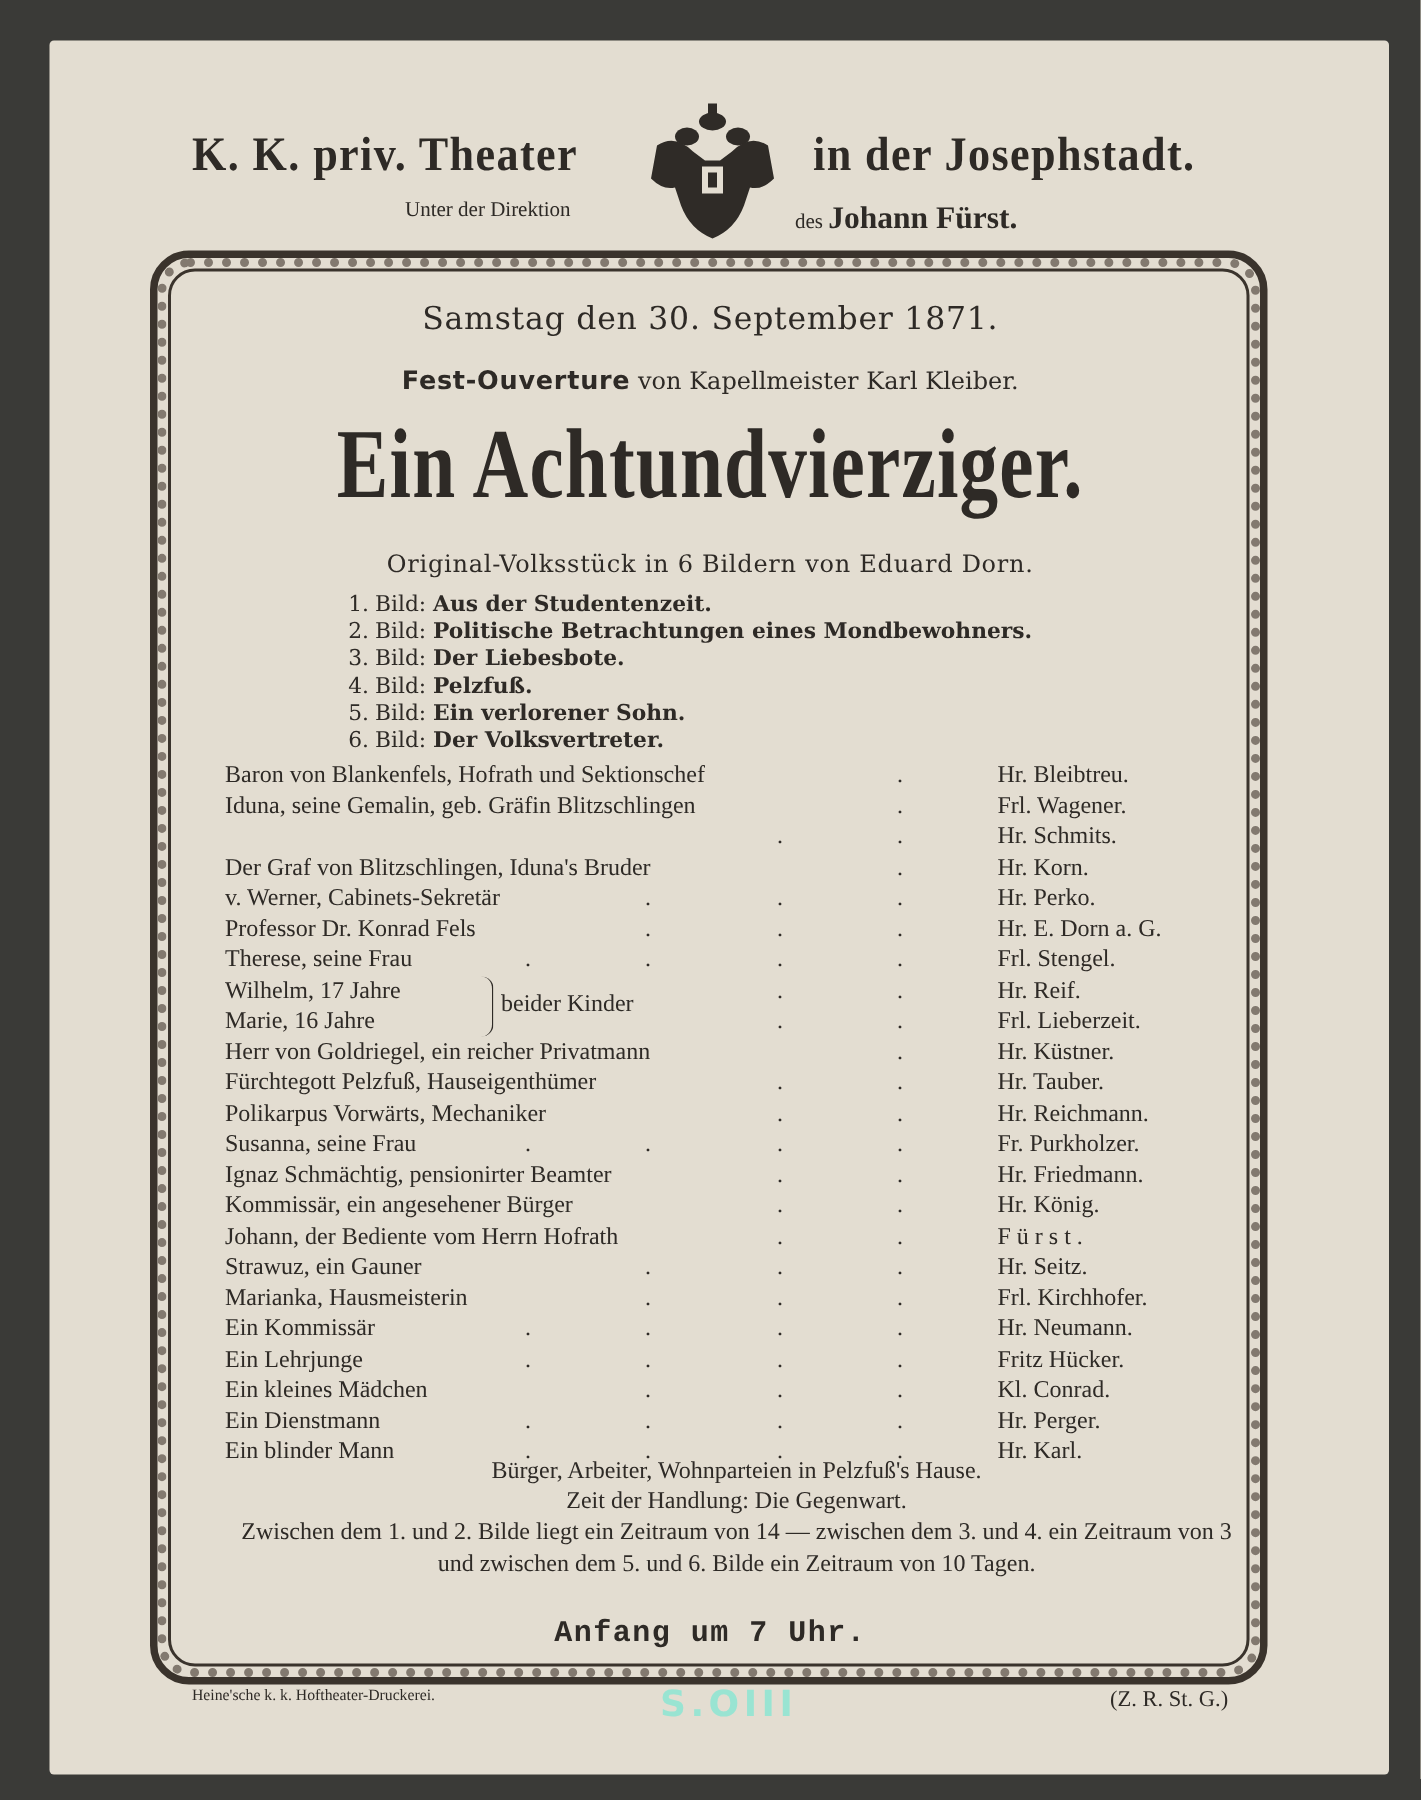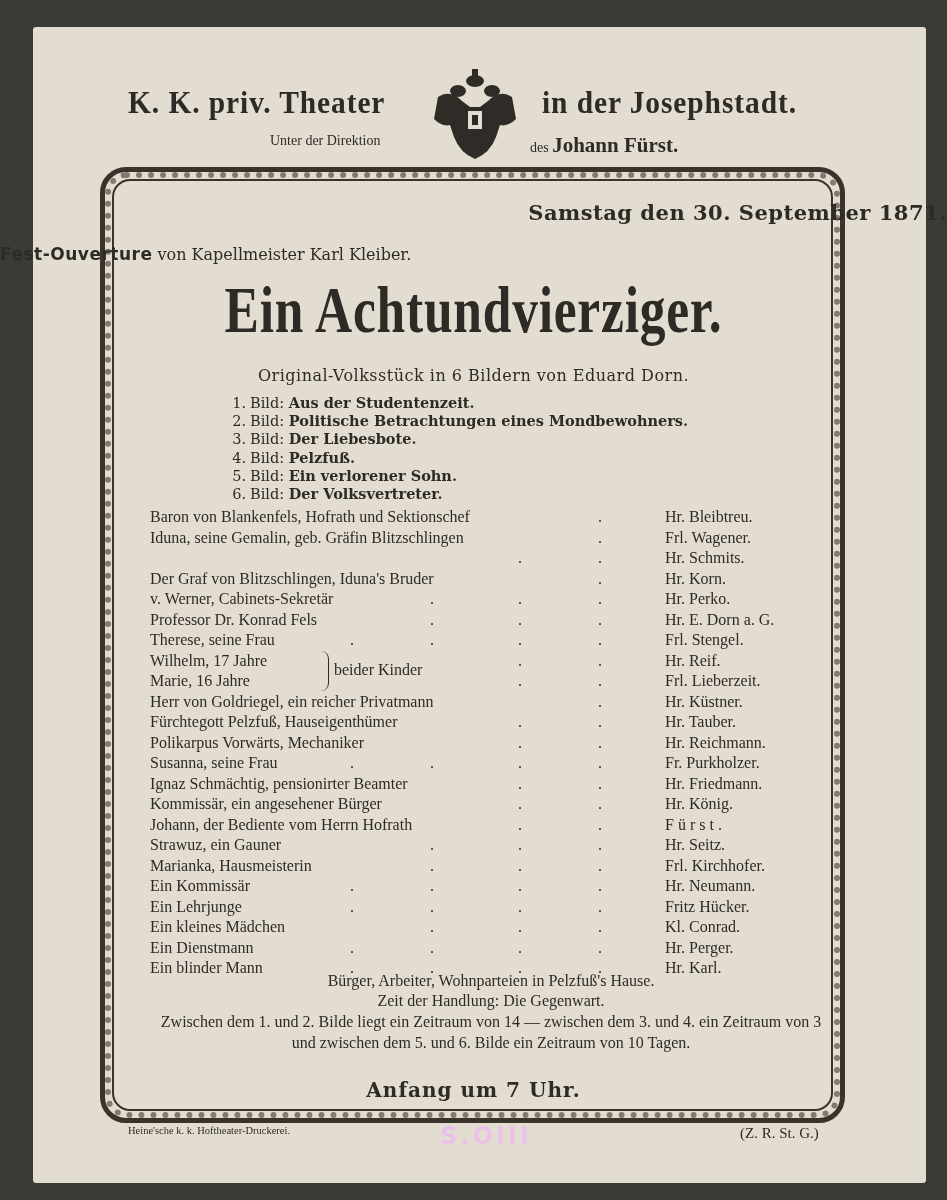--- a/index.html
+++ b/index.html
@@ -23,22 +23,22 @@
     border:5px solid #3a332c; border-radius:26px; box-sizing:border-box;
   }
   .border-inner {
     position:absolute; left:112px; top:179px; width:721px; height:932px;
     border:2px solid #3a332c; border-radius:18px; box-sizing:border-box;
   }
   .border-deco {
     position:absolute; left:105px; top:172px; width:735px; height:946px;
     border:6px dotted #5a5047; border-radius:22px; box-sizing:border-box; opacity:0.7;
   }
-  .date { position:absolute; left:0; top:200px; width:947px; text-align:right; font-size:21px; font-weight:bold; letter-spacing:0.5px; }
-  .overture { position:absolute; left:0; top:244px; width:947px; text-align:left; font-size:16px; }
+  .date { position:absolute; left:0; top:200px; width:947px; text-align:center; font-size:21px; font-weight:normal; letter-spacing:0.5px; }
+  .overture { position:absolute; left:0; top:244px; width:947px; text-align:center; font-size:16px; }
   .overture b { font-family:"DejaVu Sans", sans-serif; font-size:17px; font-weight:900; letter-spacing:0.5px; }
   .title {
     position:absolute; left:0; top:272px; width:947px; text-align:center;
     font-family:"Liberation Serif", serif; font-size:66px; font-weight:bold; letter-spacing:1px;
     transform:scaleX(0.78); color:#2e2a26;
   }
   .subtitle { position:absolute; left:0; top:366px; width:947px; text-align:center; font-size:16px; letter-spacing:0.5px; }
   .scenes { position:absolute; left:228px; top:394px; font-size:14.5px; line-height:17.2px; }
   .scenes .n { display:inline-block; width:18px; text-align:right; margin-right:4px; }
   .scenes b { font-weight:bold; }
@@ -46,25 +46,25 @@
   .cast { position:absolute; left:150px; top:507px; width:660px; font-family:"Liberation Serif", serif; font-size:16px; }
   .row { position:relative; height:20.5px; line-height:20.5px; }
   .row .role { position:absolute; left:0; white-space:nowrap; }
   .row .dot1, .row .dot2, .row .dot3 { position:absolute; }
   .row .dot1 { left:280px; } .row .dot2 { left:368px; } .row .dot3 { left:448px; }
   .row .actor { position:absolute; left:497px; white-space:nowrap;margin-left:18px; }
   .brace { position:absolute; left:168px; top:0; width:10px; height:40px; border-right:1.5px solid #2e2a26; border-radius:0 8px 8px 0; }
   .brace-label { position:absolute; left:184px; top:10px;text-align:right; }
 
   .tail { position:absolute; left:140px; width:670px; text-align:center; font-family:"Liberation Serif", serif; font-size:16px; line-height:20.5px;margin-left:16px; }
-  .start { position:absolute; left:0; top:1078px; width:947px; text-align:center; font-size:20px; font-weight:bold; letter-spacing:1px; }
+  .start { position:absolute; left:0; top:1078px; width:947px; text-align:center; font-size:20px; font-weight:bold; letter-spacing:1px;font-family:Liberation Mono, monospace; }
 
   .foot-left { position:absolute; left:128px; top:1125px; font-size:10.5px; font-family:"Liberation Serif", serif; }
   .foot-right { position:absolute; left:740px; top:1125px; font-size:15px; font-family:"Liberation Serif", serif; }
-  .stamp { position:absolute; left:440px; top:1122px; font-size:24px; font-weight:bold; color:#f0abfc; opacity:0.55; letter-spacing:3px; font-family:"DejaVu Sans", sans-serif; }
+  .stamp { position:absolute; left:440px; top:1122px; font-size:24px; font-weight:bold; color:#5eead4; opacity:0.55; letter-spacing:3px; font-family:"DejaVu Sans", sans-serif; }
 </style>
 </head>
 <body>
 
 <div class="paper"></div>
 
 <span class="hdr-left">K. K. priv. Theater</span>
 <svg class="eagle" viewBox="0 0 90 95">
   <g fill="#2f2b27">
     <rect x="42" y="2" width="6" height="8"></rect>

